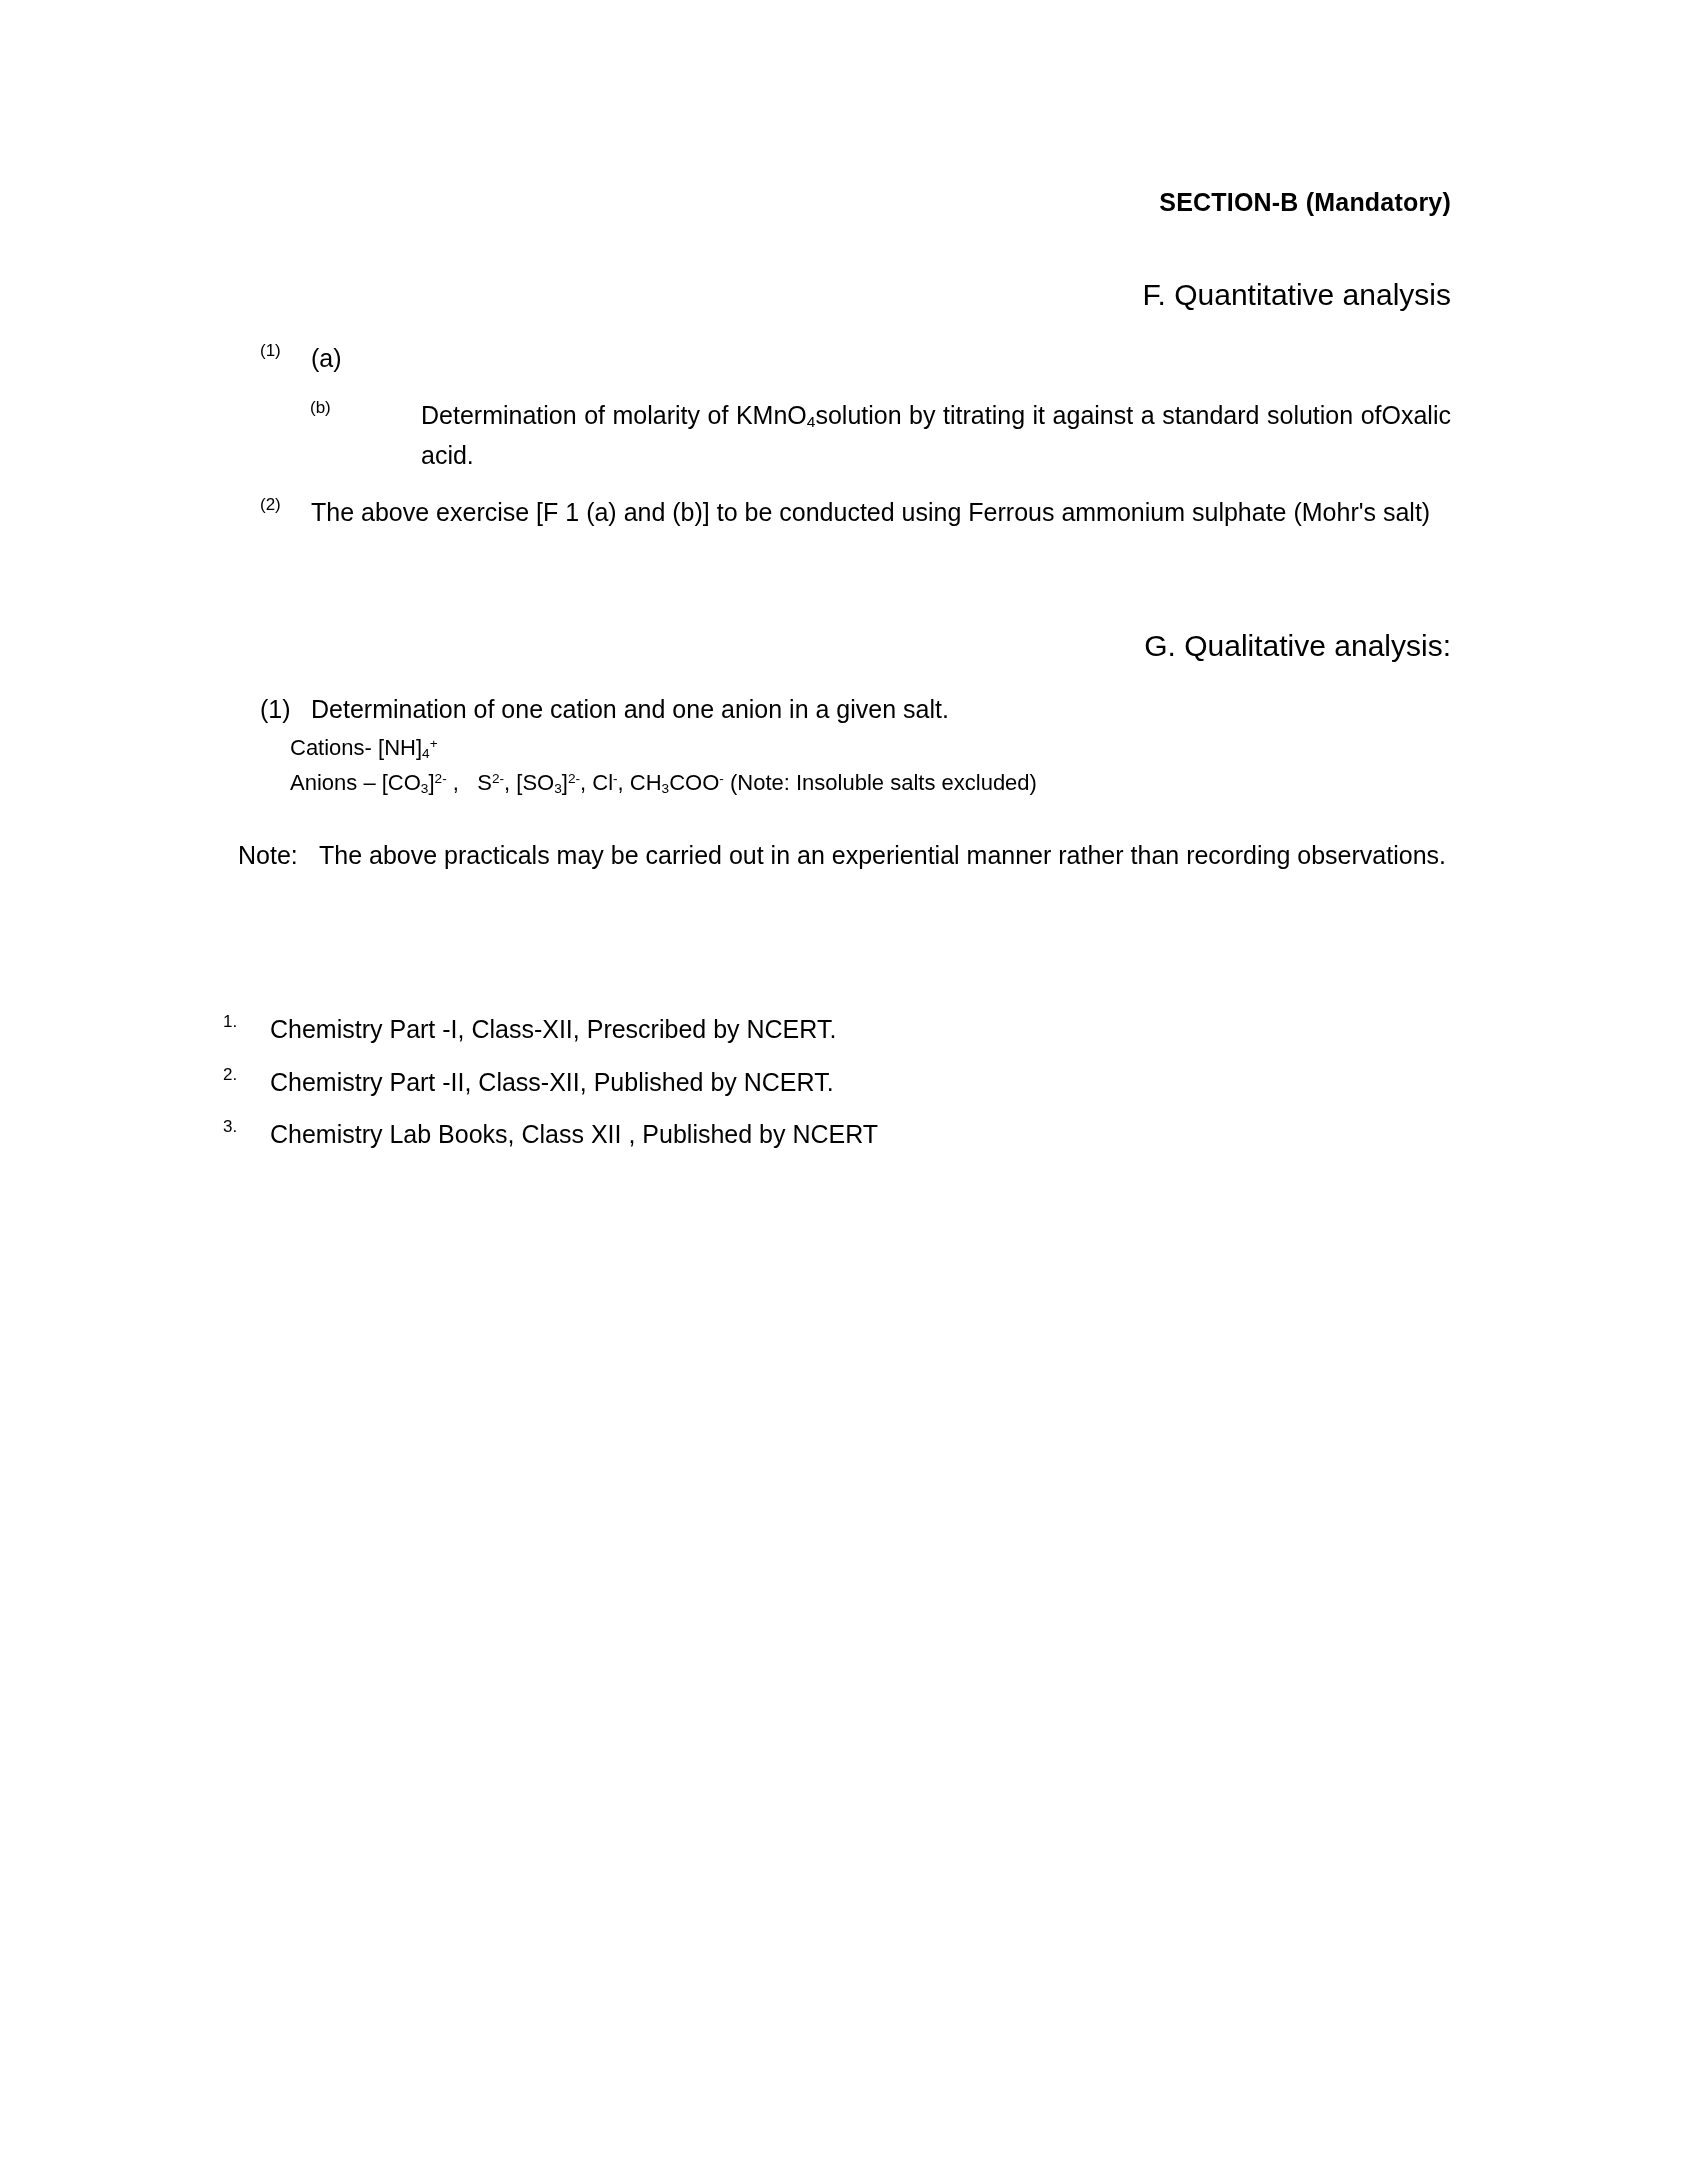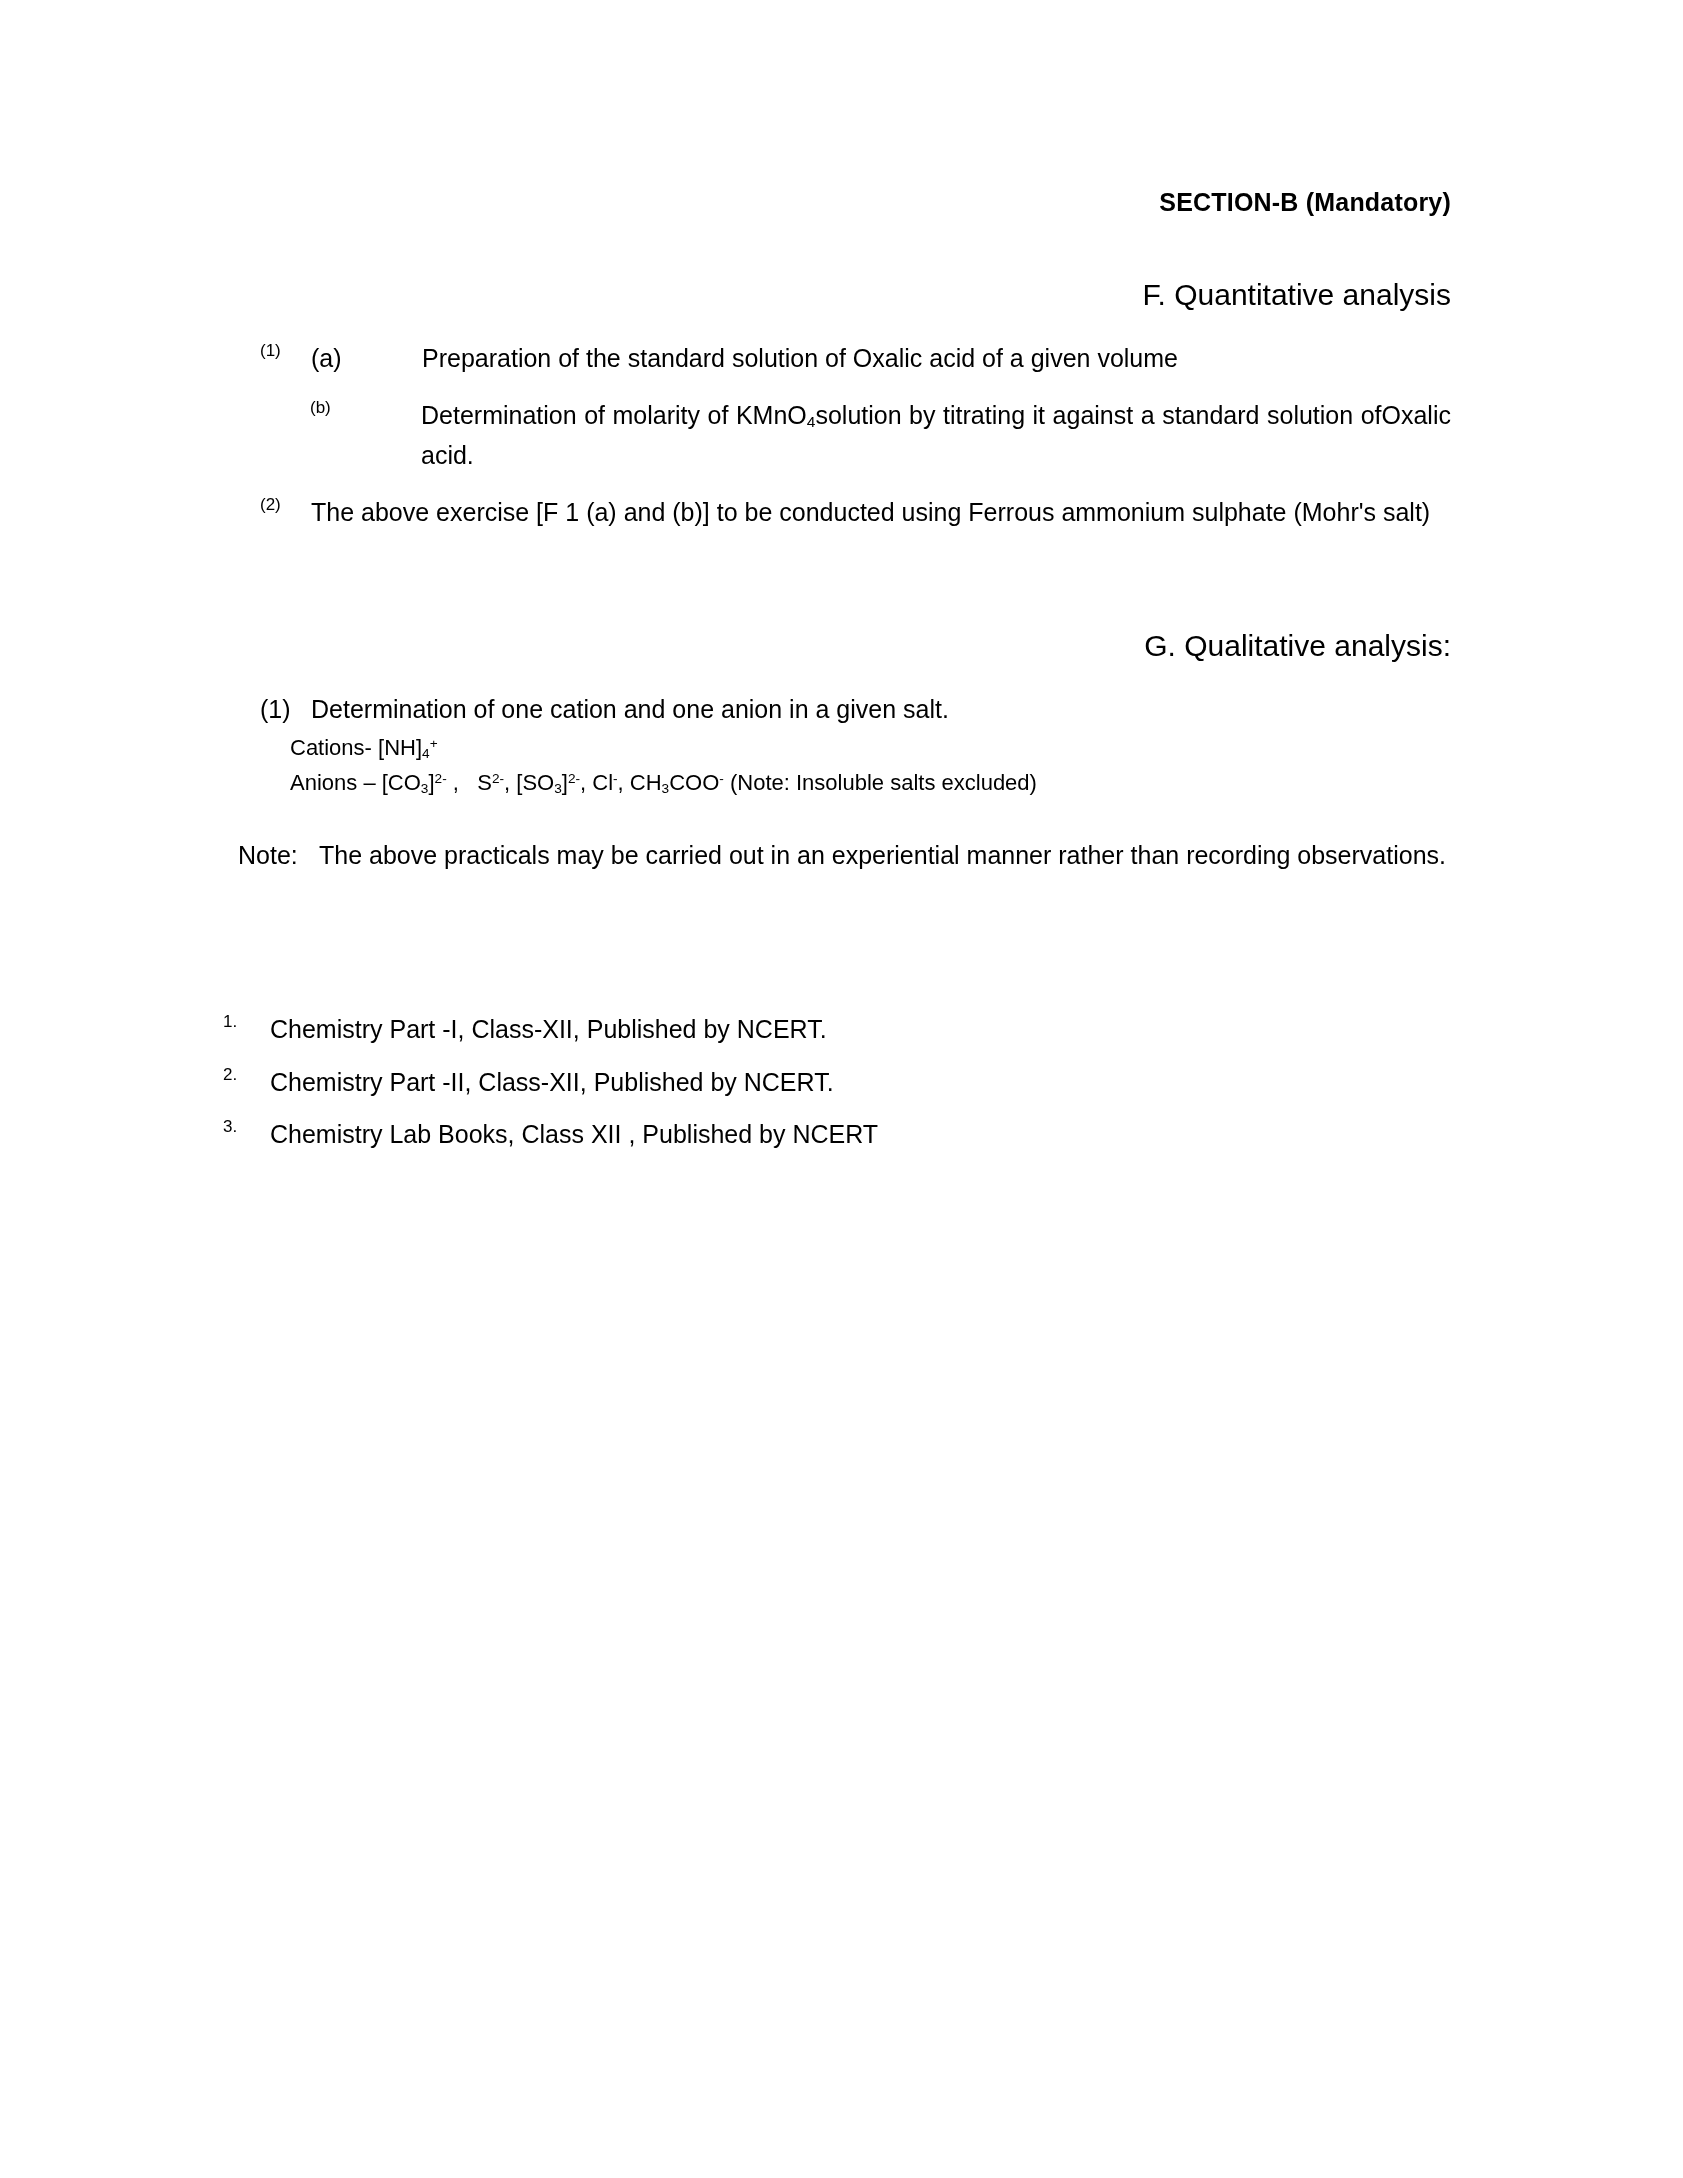--- a/index.html
+++ b/index.html
@@ -127,21 +127,20 @@
 <div class="page">
   <div class="content">
 
     <div class="doc-title">SECTION-B (Mandatory)</div>
 
     <div class="sec-heading">F. Quantitative analysis</div>
 
     <div class="row ind-1">
       <span class="marker m-paren small-num">(1)</span>
       <span class="marker m-letter">(a)</span>
-      <span class="body nojust">Preparation of the standard solution of Oxalic acid of a  given volume</span>
     </div>
 
     <div class="spacer-sm"></div>
 
     <div class="row ind-2">
       <span class="marker m-letter-b small-num">(b)</span>
       <span class="body chem"><span>Determination of molarity of KMnO</span><sub>4</sub><span>solution by titrating it against a standard solution ofOxalic acid.</span></span>
     </div>
 
     <div class="spacer-sm"></div>
@@ -174,21 +173,21 @@
 
     <div class="spacer-lg"></div>
     <div class="spacer-sm"></div>
 
 
     <div class="spacer-lg"></div>
 
     <div class="books" id="books-list">
         <div class="book-row">
           <span class="marker m-booknum small-num">1.</span>
-          <span class="body nojust">Chemistry Part -I, Class-XII, Published by NCERT.</span>
+          <span class="body nojust">Chemistry Part -I, Class-XII, Prescribed by NCERT.</span>
         </div>
         <div class="book-row">
           <span class="marker m-booknum small-num">2.</span>
           <span class="body nojust">Chemistry Part -II, Class-XII, Published by NCERT.</span>
         </div>
         <div class="book-row">
           <span class="marker m-booknum small-num">3.</span>
           <span class="body nojust">Chemistry Lab Books, Class XII , Published by NCERT</span>
         </div>
       </div>

